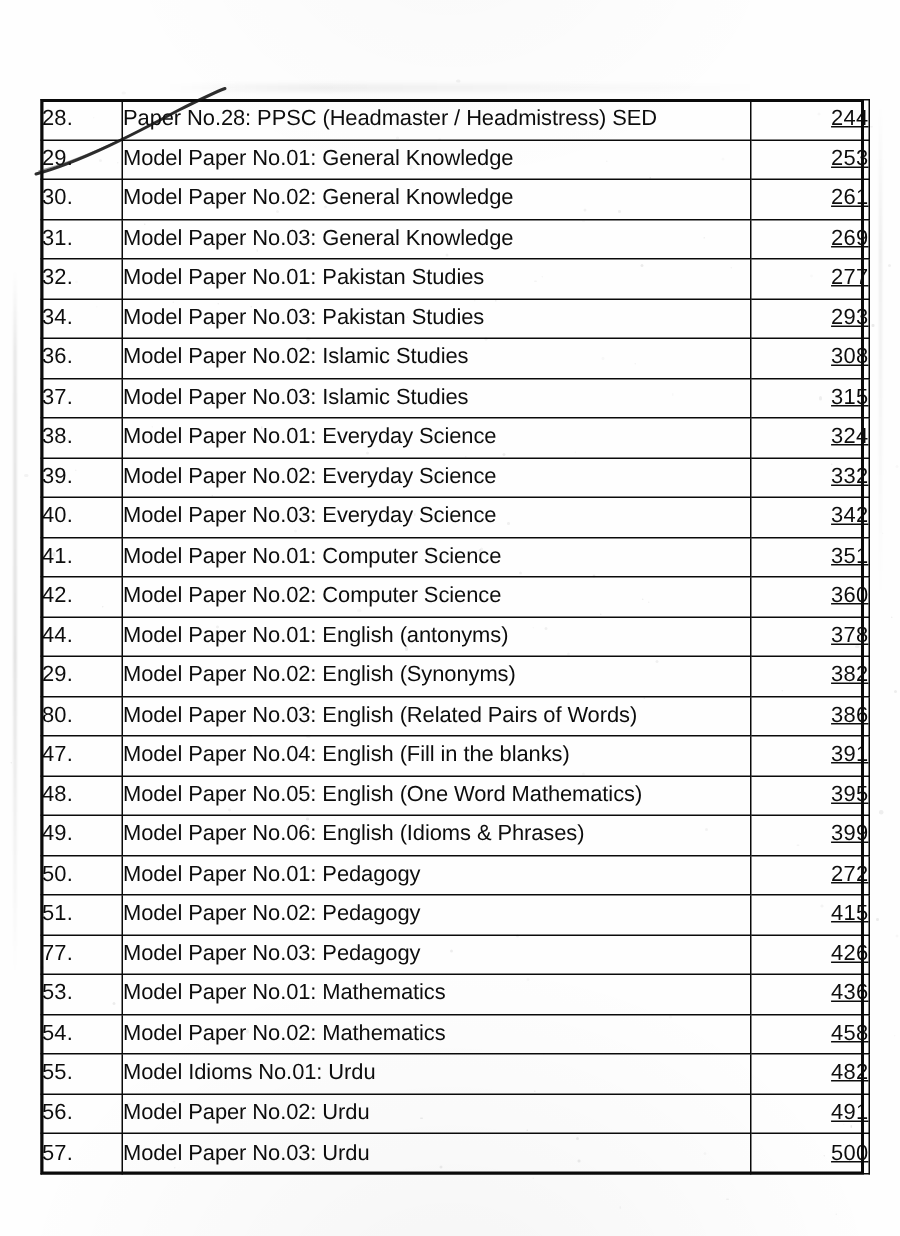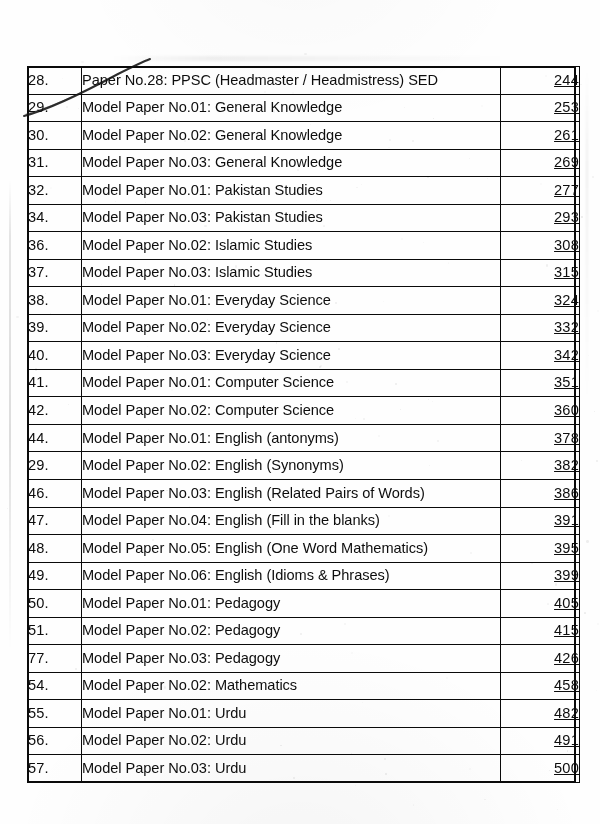--- a/index.html
+++ b/index.html
@@ -214,21 +214,21 @@
           <td class="c-num">44.</td>
           <td class="c-title">Model Paper No.01: English (antonyms)</td>
           <td class="c-page">378</td>
         </tr>
         <tr>
           <td class="c-num">29.</td>
           <td class="c-title">Model Paper No.02: English (Synonyms)</td>
           <td class="c-page">382</td>
         </tr>
         <tr>
-          <td class="c-num">46.</td>
+          <td class="c-num">80.</td>
           <td class="c-title">Model Paper No.03: English (Related Pairs of Words)</td>
           <td class="c-page">386</td>
         </tr>
         <tr>
           <td class="c-num">47.</td>
           <td class="c-title">Model Paper No.04: English (Fill in the blanks)</td>
           <td class="c-page">391</td>
         </tr>
         <tr>
           <td class="c-num">48.</td>
@@ -236,40 +236,45 @@
           <td class="c-page">395</td>
         </tr>
         <tr>
           <td class="c-num">49.</td>
           <td class="c-title">Model Paper No.06: English (Idioms &amp; Phrases)</td>
           <td class="c-page">399</td>
         </tr>
         <tr>
           <td class="c-num">50.</td>
           <td class="c-title">Model Paper No.01: Pedagogy</td>
-          <td class="c-page">405</td>
+          <td class="c-page">272</td>
         </tr>
         <tr>
           <td class="c-num">51.</td>
           <td class="c-title">Model Paper No.02: Pedagogy</td>
           <td class="c-page">415</td>
         </tr>
         <tr>
           <td class="c-num">77.</td>
           <td class="c-title">Model Paper No.03: Pedagogy</td>
           <td class="c-page">426</td>
         </tr>
         <tr>
+          <td class="c-num">53.</td>
+          <td class="c-title">Model Paper No.01: Mathematics</td>
+          <td class="c-page">436</td>
+        </tr>
+        <tr>
           <td class="c-num">54.</td>
           <td class="c-title">Model Paper No.02: Mathematics</td>
           <td class="c-page">458</td>
         </tr>
         <tr>
           <td class="c-num">55.</td>
-          <td class="c-title">Model Paper No.01: Urdu</td>
+          <td class="c-title">Model Idioms No.01: Urdu</td>
           <td class="c-page">482</td>
         </tr>
         <tr>
           <td class="c-num">56.</td>
           <td class="c-title">Model Paper No.02: Urdu</td>
           <td class="c-page">491</td>
         </tr>
         <tr>
           <td class="c-num">57.</td>
           <td class="c-title">Model Paper No.03: Urdu</td>

